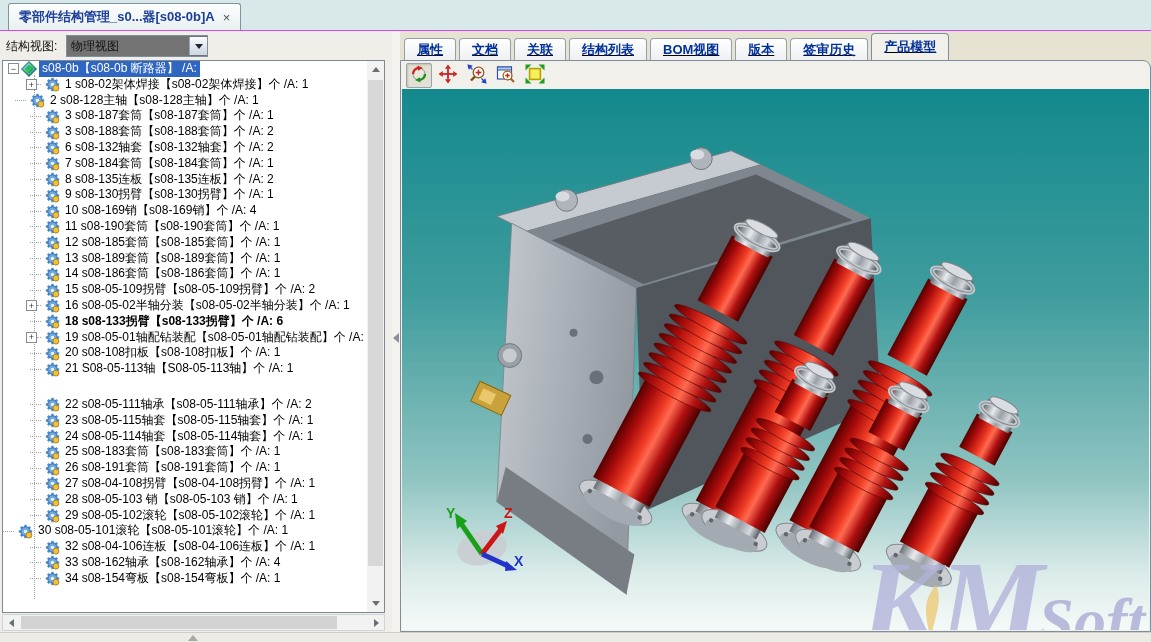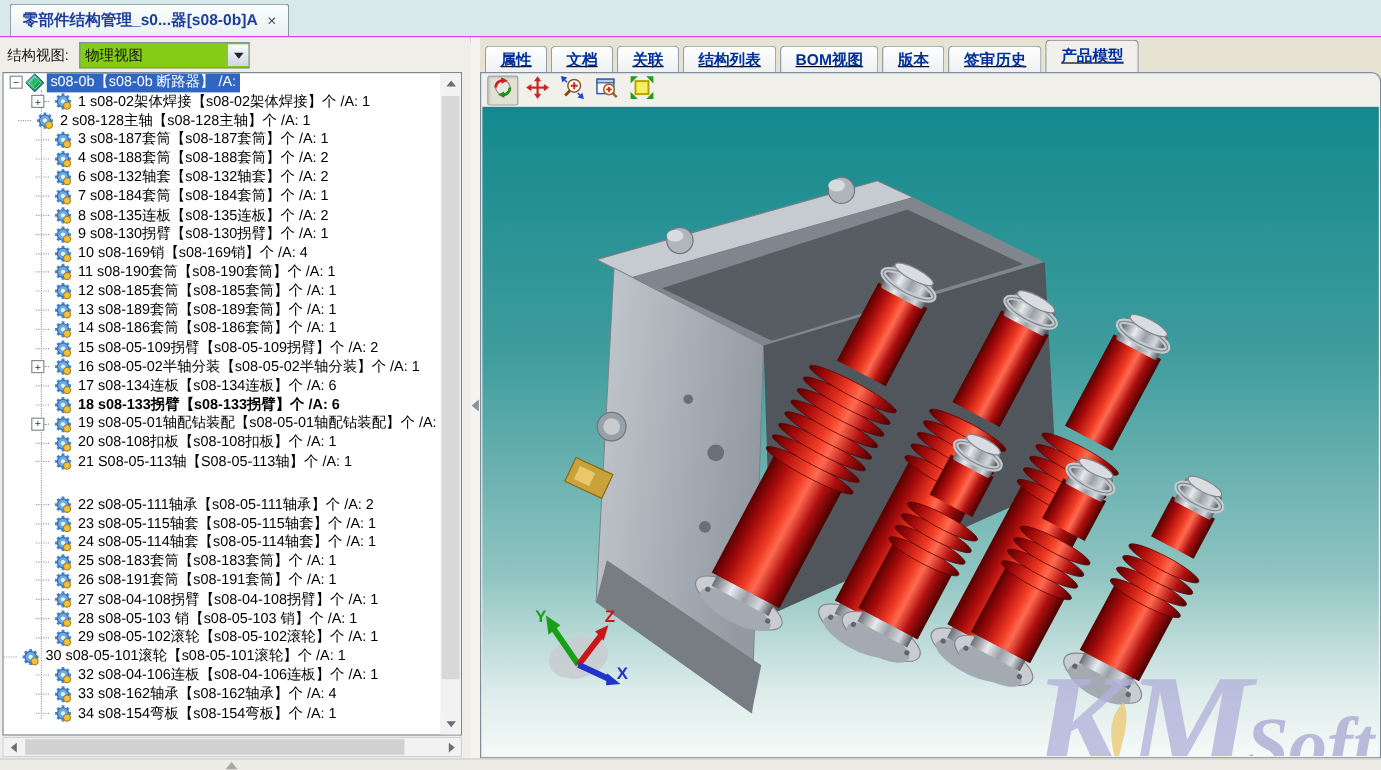--- a/index.html
+++ b/index.html
@@ -11,21 +11,21 @@
   #doc-tab{position:absolute;left:8px;top:3px;height:26px;display:flex;align-items:center;gap:8px;
     padding:0 10px;background:linear-gradient(#fdfefe,#e8f0f0);border:1px solid #7f95a3;border-bottom:none;
     border-radius:3px 3px 0 0;}
   #doc-tab .t{font-size:13px;font-weight:bold;color:#1c3f9c;white-space:nowrap;}
   #doc-tab .x{font-size:13px;color:#45505a;cursor:pointer;line-height:1;}
 
   
   #left-panel{position:absolute;left:0;top:31px;width:392px;height:611px;background:#f0eee8;}
   #view-row{position:absolute;left:0;top:0;width:100%;height:29px;}
   #view-label{position:absolute;left:6px;top:7px;font-size:12px;color:#111;}
-  #view-combo{position:absolute;left:66px;top:4px;width:140px;height:20px;background:#84cc16;border:1px solid #7f8f9d;display:flex;align-items:center;}
+  #view-combo{position:absolute;left:66px;top:4px;width:140px;height:20px;background:#737373;border:1px solid #7f8f9d;display:flex;align-items:center;}
   #view-combo .val{flex:1;font-size:12px;color:#111;padding-left:4px;white-space:nowrap;overflow:hidden;}
   #combo-btn{width:17px;height:18px;background:linear-gradient(#fafbfc,#cdd6e2);border-left:1px solid #9aa6b2;display:flex;align-items:center;justify-content:center;}
   #combo-btn .arr{width:0;height:0;border-left:4px solid transparent;border-right:4px solid transparent;border-top:5px solid #223;}
 
   #tree-box{position:absolute;left:2px;top:29px;width:383px;height:553px;background:#fff;border:1px solid #7e8890;box-sizing:border-box;overflow:hidden;}
   #tree-inner{position:absolute;left:0;top:0;width:366px;height:553px;overflow:hidden;}
   #tree-vline{position:absolute;left:31px;top:14px;width:0;height:524px;border-left:1px dotted #9aa4ae;}
   .trow{position:relative;height:15.8px;line-height:15.8px;font-size:12px;white-space:nowrap;display:flex;align-items:center;color:#000;}
   .trow .conn{width:11px;border-top:1px dotted #9aa4ae;margin-right:2px;flex:none;}
   .trow .conn.short{width:4px;}
@@ -179,21 +179,21 @@
                   <line x1="7.5" y1="0.8" x2="7.5" y2="14.2"></line>
                   <line x1="0.8" y1="7.5" x2="14.2" y2="7.5"></line>
                   <line x1="2.8" y1="2.8" x2="12.2" y2="12.2"></line>
                   <line x1="12.2" y1="2.8" x2="2.8" y2="12.2"></line>
                 </g>
  <circle cx="7.5" cy="7.5" r="4.7" fill="#6fa8dc" stroke="#2f6eb4" stroke-width="1"></circle>
  <circle cx="7.5" cy="7.5" r="1.8" fill="#e8f2fc"></circle>
  <circle cx="10.9" cy="11.1" r="3" fill="#f2c137" stroke="#9a7210" stroke-width="0.8"></circle>
               </svg>
             </span>
-            <span class="tlabel">4 s08-188套筒【s08-188套筒】个 /A: 2</span>
+            <span class="tlabel">3 s08-188套筒【s08-188套筒】个 /A: 2</span>
           </div>
           <div class="trow" style="padding-left: 27px;">
             <span class="conn"></span>
             <span class="picon">
               <svg width="15" height="15" viewBox="0 0 15 15">
  <g stroke="#4d8bd0" stroke-width="2.4">
                   <line x1="7.5" y1="0.8" x2="7.5" y2="14.2"></line>
                   <line x1="0.8" y1="7.5" x2="14.2" y2="7.5"></line>
                   <line x1="2.8" y1="2.8" x2="12.2" y2="12.2"></line>
                   <line x1="12.2" y1="2.8" x2="2.8" y2="12.2"></line>
@@ -368,37 +368,20 @@
                   <line x1="0.8" y1="7.5" x2="14.2" y2="7.5"></line>
                   <line x1="2.8" y1="2.8" x2="12.2" y2="12.2"></line>
                   <line x1="12.2" y1="2.8" x2="2.8" y2="12.2"></line>
                 </g>
  <circle cx="7.5" cy="7.5" r="4.7" fill="#6fa8dc" stroke="#2f6eb4" stroke-width="1"></circle>
  <circle cx="7.5" cy="7.5" r="1.8" fill="#e8f2fc"></circle>
  <circle cx="10.9" cy="11.1" r="3" fill="#f2c137" stroke="#9a7210" stroke-width="0.8"></circle>
               </svg>
             </span>
             <span class="tlabel">16 s08-05-02半轴分装【s08-05-02半轴分装】个 /A: 1</span>
-          </div>
-          <div class="trow" style="padding-left: 27px;">
-            <span class="conn"></span>
-            <span class="picon">
-              <svg width="15" height="15" viewBox="0 0 15 15">
- <g stroke="#4d8bd0" stroke-width="2.4">
-                  <line x1="7.5" y1="0.8" x2="7.5" y2="14.2"></line>
-                  <line x1="0.8" y1="7.5" x2="14.2" y2="7.5"></line>
-                  <line x1="2.8" y1="2.8" x2="12.2" y2="12.2"></line>
-                  <line x1="12.2" y1="2.8" x2="2.8" y2="12.2"></line>
-                </g>
- <circle cx="7.5" cy="7.5" r="4.7" fill="#6fa8dc" stroke="#2f6eb4" stroke-width="1"></circle>
- <circle cx="7.5" cy="7.5" r="1.8" fill="#e8f2fc"></circle>
- <circle cx="10.9" cy="11.1" r="3" fill="#f2c137" stroke="#9a7210" stroke-width="0.8"></circle>
-              </svg>
-            </span>
-            <span class="tlabel">17 s08-134连板【s08-134连板】个 /A: 6</span>
           </div>
           <div class="trow" style="padding-left: 27px; font-weight: bold;">
             <span class="conn"></span>
             <span class="picon">
               <svg width="15" height="15" viewBox="0 0 15 15">
  <g stroke="#4d8bd0" stroke-width="2.4">
                   <line x1="7.5" y1="0.8" x2="7.5" y2="14.2"></line>
                   <line x1="0.8" y1="7.5" x2="14.2" y2="7.5"></line>
                   <line x1="2.8" y1="2.8" x2="12.2" y2="12.2"></line>
                   <line x1="12.2" y1="2.8" x2="2.8" y2="12.2"></line>

